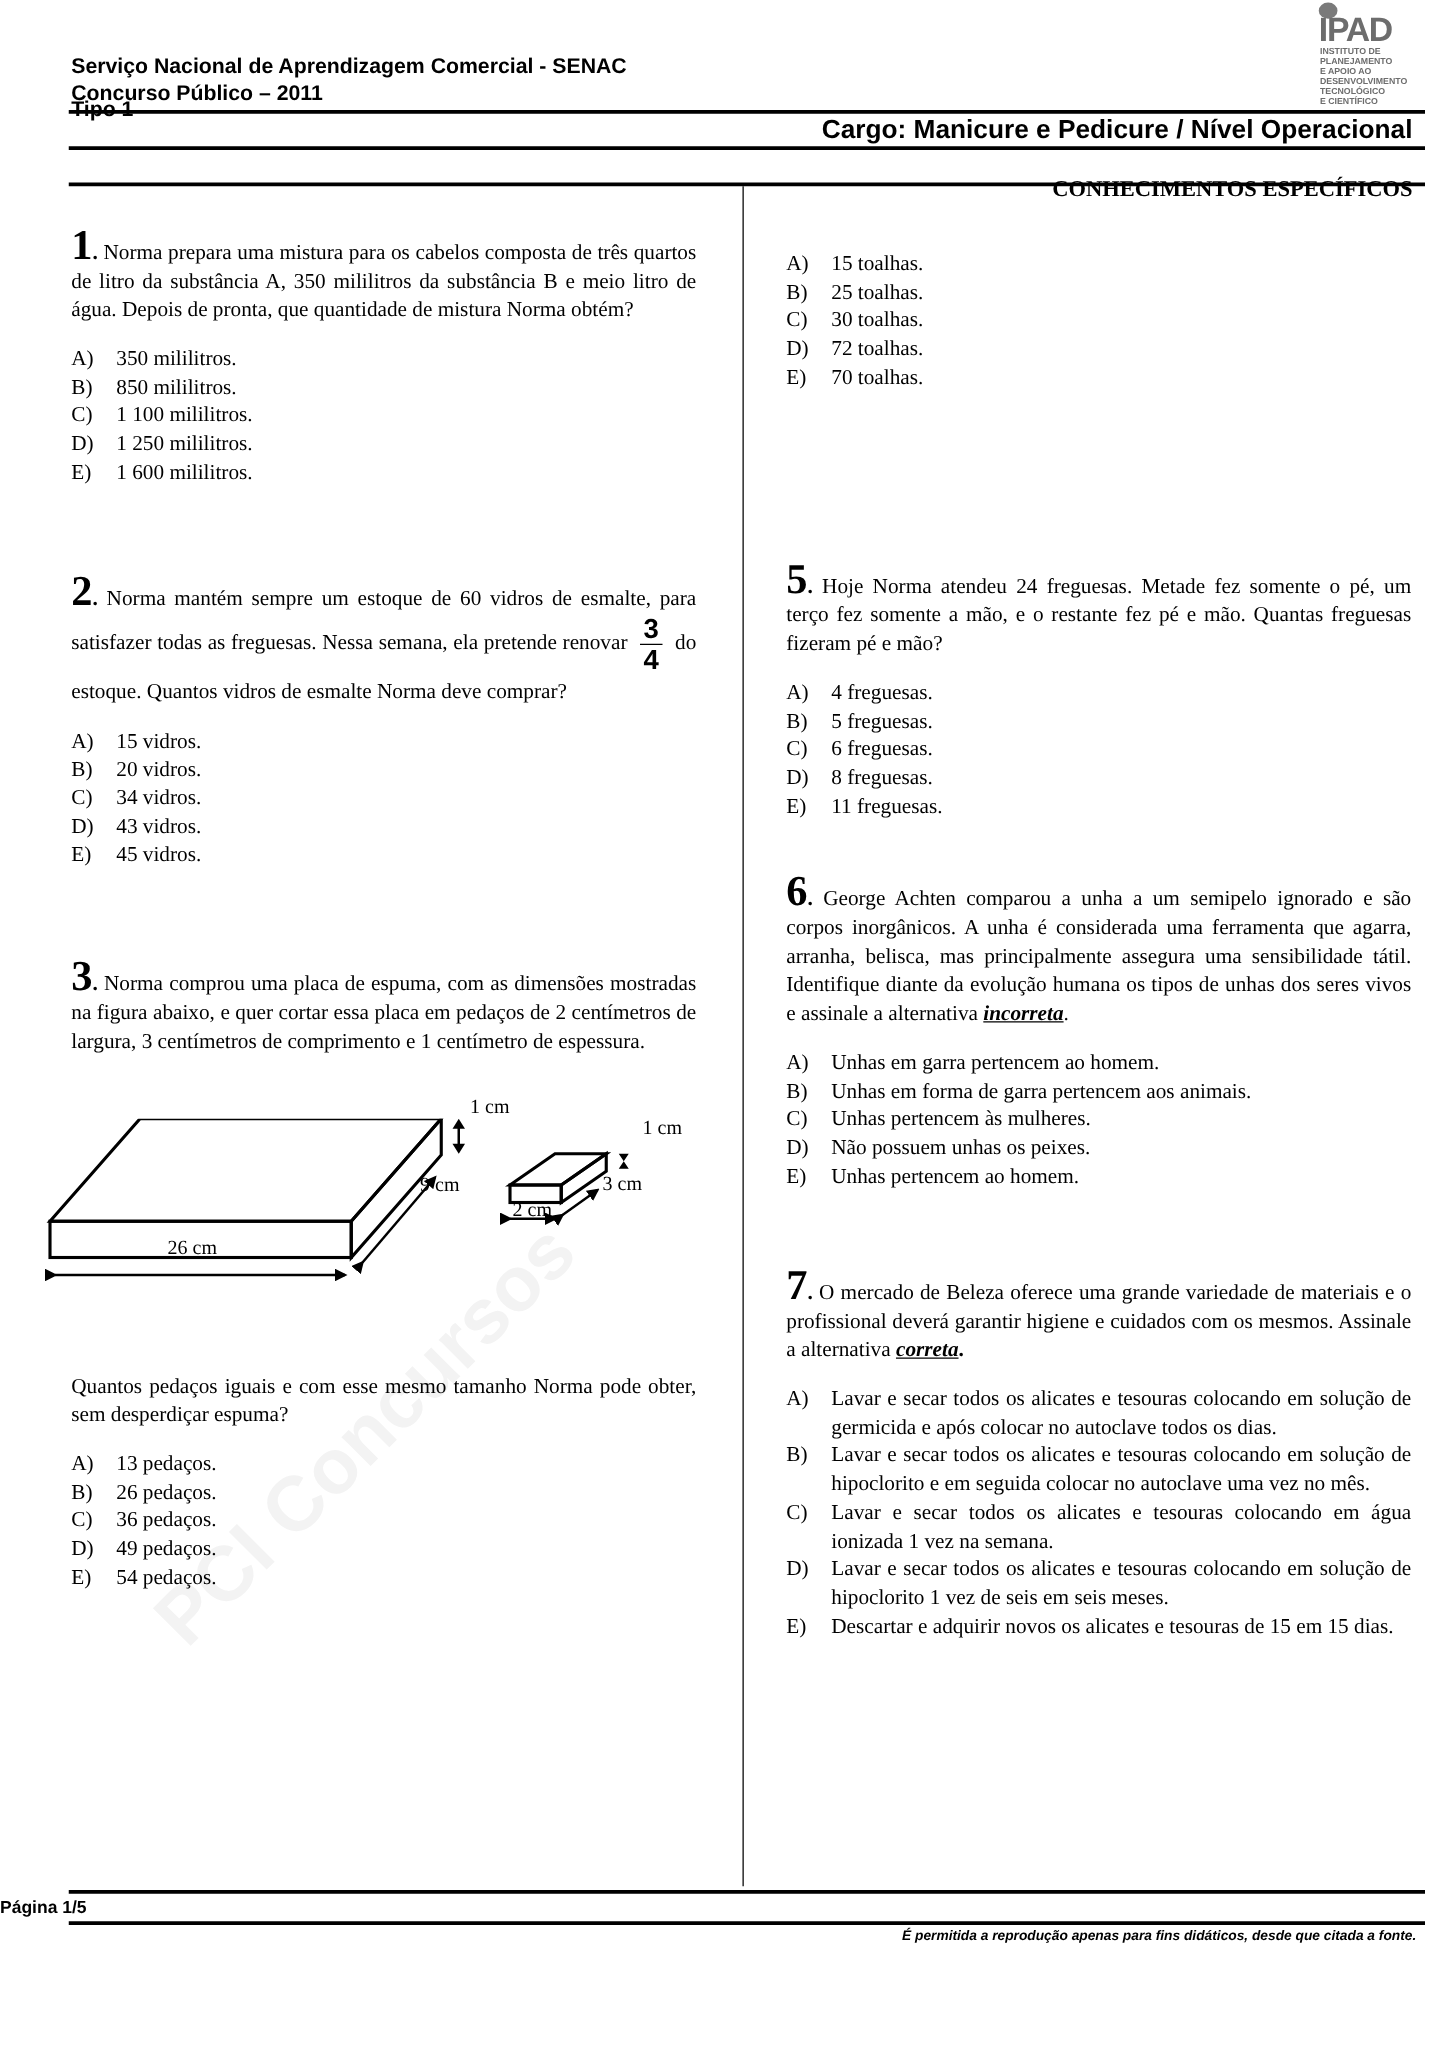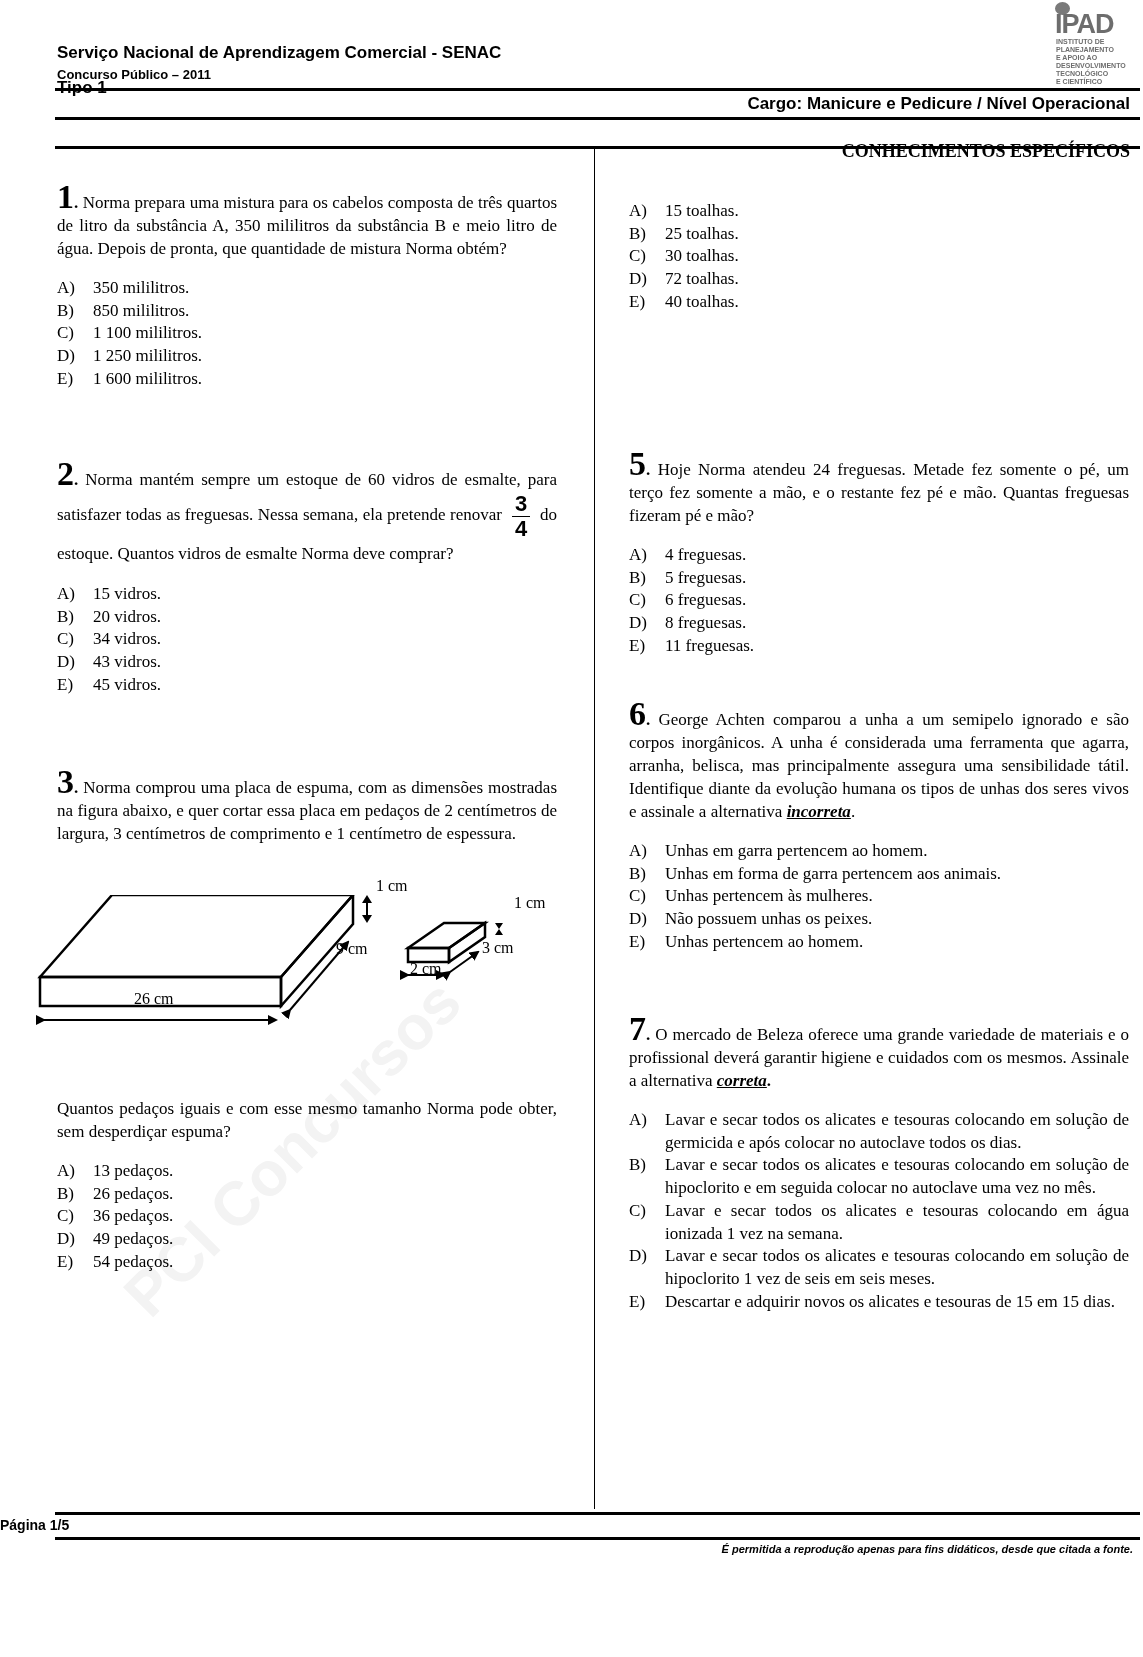--- a/index.html
+++ b/index.html
@@ -3,24 +3,24 @@
 <meta charset="utf-8">
 <style>
   html, body { margin:0; padding:0; background:#ffffff; }
   body { width:1143px; height:1657px; position:relative; overflow:hidden; color:#000; }
   .sans { font-family:"Liberation Sans", "DejaVu Sans", sans-serif; }
   .serif { font-family:"Liberation Serif", "DejaVu Serif", serif; }
   .abs { position:absolute; }
 
   
   #hdr-org { left:57px; top:42px; font-size:17px; font-weight:bold; line-height:21px; }
-  #hdr-contest { left:57px; top:64px; font-size:13px; font-weight:bold; line-height:21px; }
+  #hdr-contest { left:57px; top:64px; font-size:17px; font-weight:bold; line-height:21px; }
   #hdr-rule1 { left:55px; top:88px; width:1085px; height:3px; background:#000; }
   #hdr-tipo { left:57px; top:77px; font-size:17px; font-weight:bold; line-height:21px; }
-  #hdr-cargo { right:13px; top:93px; font-size:17px; font-weight:bold; line-height:21px; text-align:right; }
+  #hdr-cargo { right:13px; top:93px; font-size:21px; font-weight:bold; line-height:21px; text-align:right; }
   #hdr-rule2 { left:55px; top:117px; width:1085px; height:3px; background:#000; }
   #hdr-section { right:13px; top:140px; font-size:18px; font-weight:bold; line-height:22px; }
   #hdr-rule3 { left:55px; top:146px; width:1085px; height:3px; background:#000; }
 
   
   #logo { left:1055px; top:0px; width:88px; height:86px; }
   #logo .dot { position:absolute; left:0px; top:2px; width:15px; height:13px; border-radius:50%; background:#7a7a7a; }
   #logo .word { position:absolute; left:0px; top:10px; font-size:27px; font-weight:900; color:#6d6d6d; letter-spacing:-1px; line-height:28px; }
   #logo .sub { position:absolute; left:1px; top:38px; font-size:7px; font-weight:bold; color:#6d6d6d; line-height:8px; white-space:nowrap; }
 
@@ -228,21 +228,21 @@
     <div class="opt">
         <span class="letter">C)</span>
         <span class="text">30 toalhas.</span>
       </div>
     <div class="opt">
         <span class="letter">D)</span>
         <span class="text">72 toalhas.</span>
       </div>
     <div class="opt">
         <span class="letter">E)</span>
-        <span class="text">40 toalhas.</span>
+        <span class="text">70 toalhas.</span>
       </div>
   </div>
 </div>
 
 <div id="q5" class="q serif">
   <div class="stem"><span class="num">5</span><span class="num-dot">.</span> <span>Hoje Norma atendeu 24 freguesas. Metade fez somente o pé, um terço fez somente a mão, e o restante fez pé e mão. Quantas freguesas fizeram pé e mão?</span></div>
   <div class="opts">
     <div class="opt">
         <span class="letter">A)</span>
         <span class="text">4 freguesas.</span>

